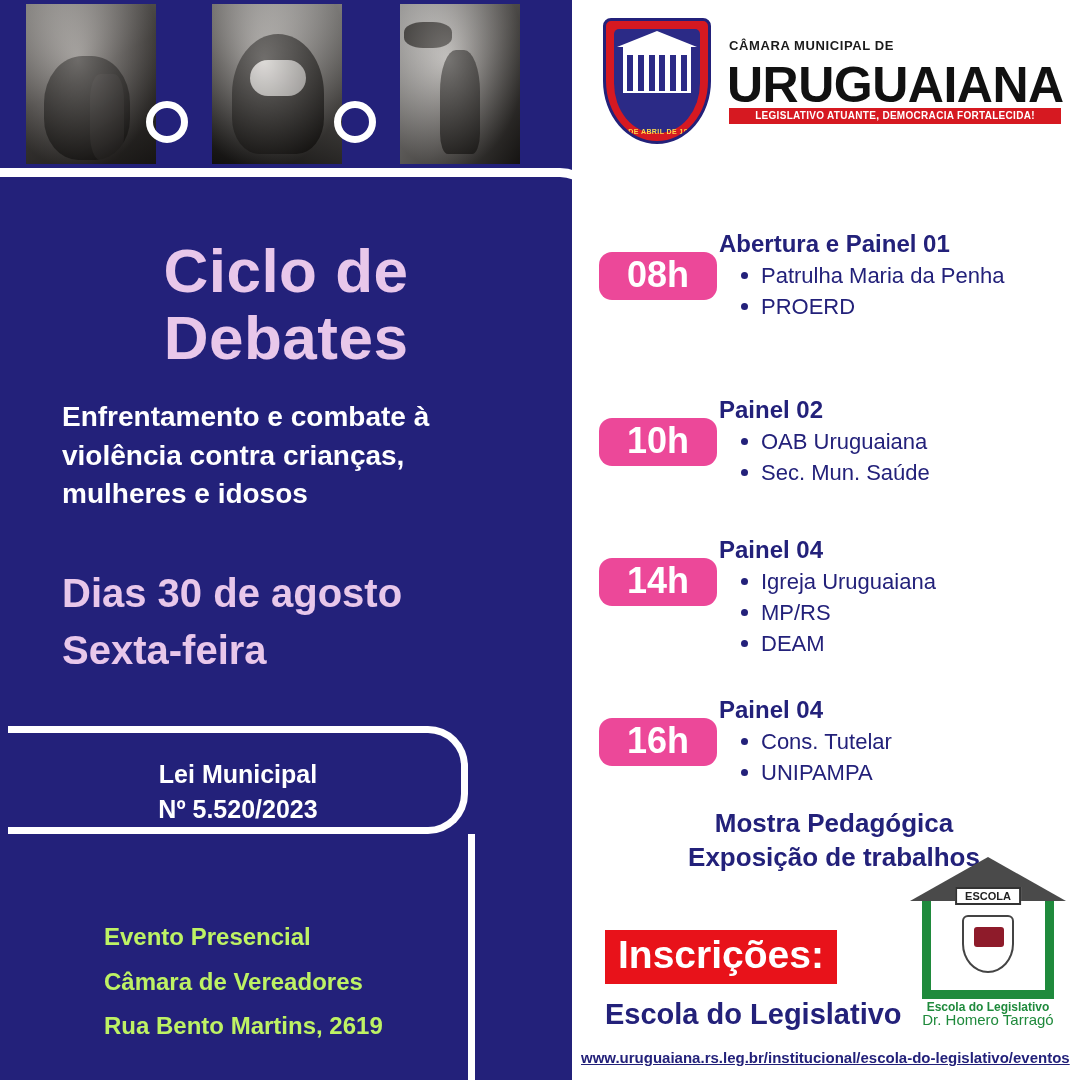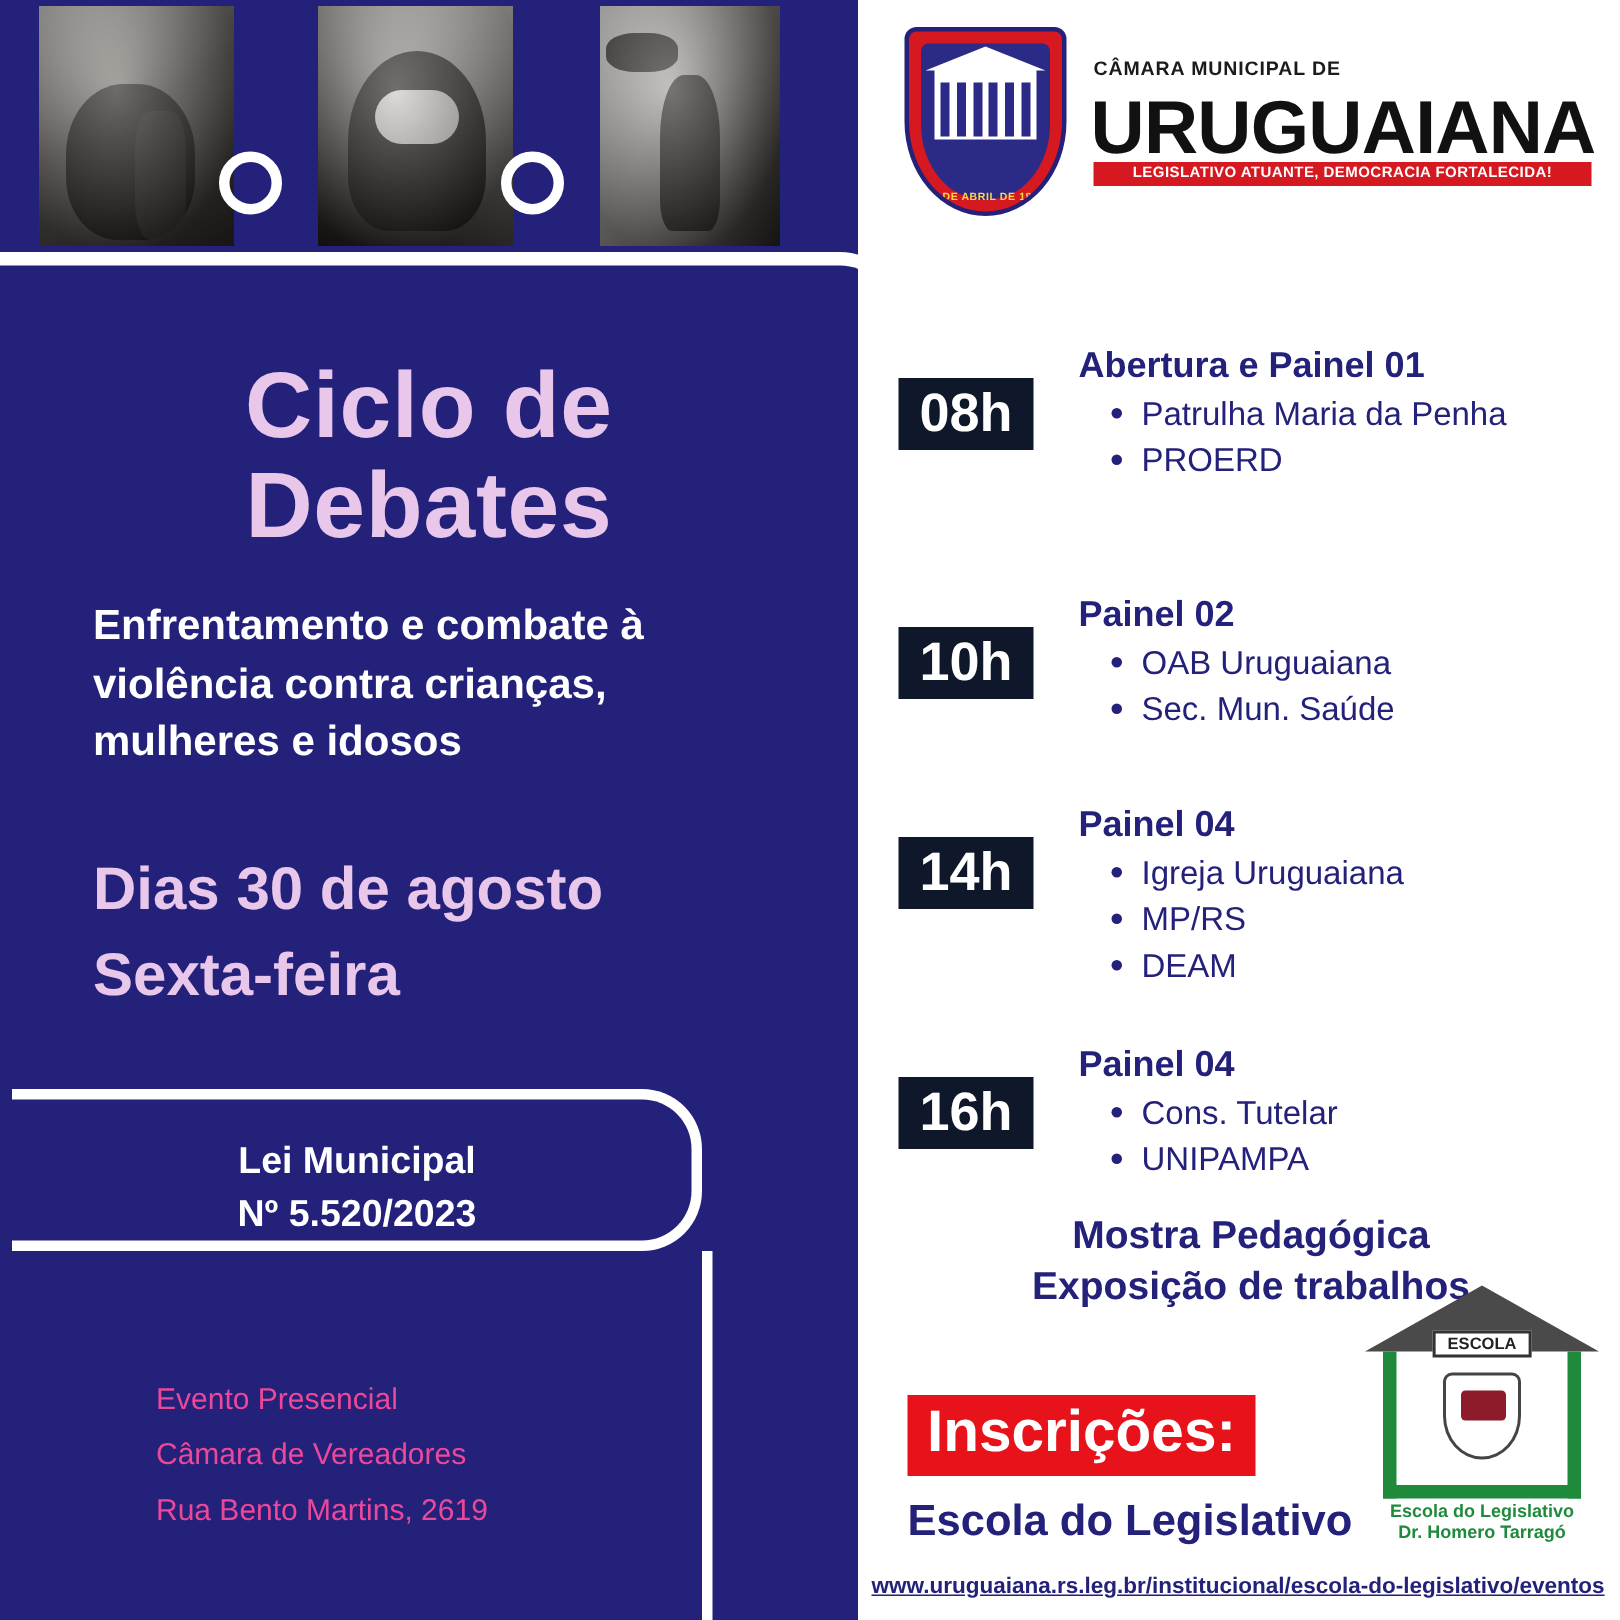--- a/index.html
+++ b/index.html
@@ -132,23 +132,23 @@
   }
   .vert-line {
     position: absolute;
     left: 468px; top: 834px;
     width: 7px; height: 246px;
     background: #ffffff;
   }
   .venue {
     position: absolute;
     left: 104px; top: 915px; width: 430px;
-    color: #ec4899;
-    font-size: 20px;
-    font-weight: normal;
+    color: #bef264;
+    font-size: 24px;
+    font-weight: bold;
     line-height: 1.86;
   }
 
   
   .right-panel {
     position: absolute;
     left: 581px; top: 0;
     width: 499px; height: 1080px;
     background: #ffffff;
   }
@@ -237,26 +237,26 @@
     font-weight: bold;
     letter-spacing: .3px;
   }
 
   
   .sched { position: absolute; left: 0; top: 0; width: 499px; }
   .slot { position: absolute; left: 18px; width: 470px; }
   .slot .hour {
     position: absolute;
     left: 0; top: 0;
-    background: #0f172a;
+    background: #ec4899;
     color: #ffffff;
     font-size: 36px;
     font-weight: bold;
-    padding: 2px 14px 4px;
-    border-radius: 0;
+    padding: 2px 28px 4px;
+    border-radius: 13px;
   }
   .slot .panel-title {
     position: absolute;
     left: 120px; top: -22px;
     color: #23217a;
     font-size: 24px;
     font-weight: bold;
   }
   .slot ul {
     position: absolute;
@@ -378,22 +378,22 @@
     text-align: center;
     color: #1f8a3c;
     font-size: 12px;
     font-weight: bold;
   }
   .el-t2 {
     position: absolute;
     left: 0; right: 0; bottom: 4px;
     text-align: center;
     color: #1f8a3c;
-    font-size: 12px;
-    font-weight: bold;
+    font-size: 15px;
+    font-weight: normal;
   }
 </style>
 </head>
 <body>
 
 <div class="poster">
 
   <div class="left-panel">
 
     <div class="photo-band">

